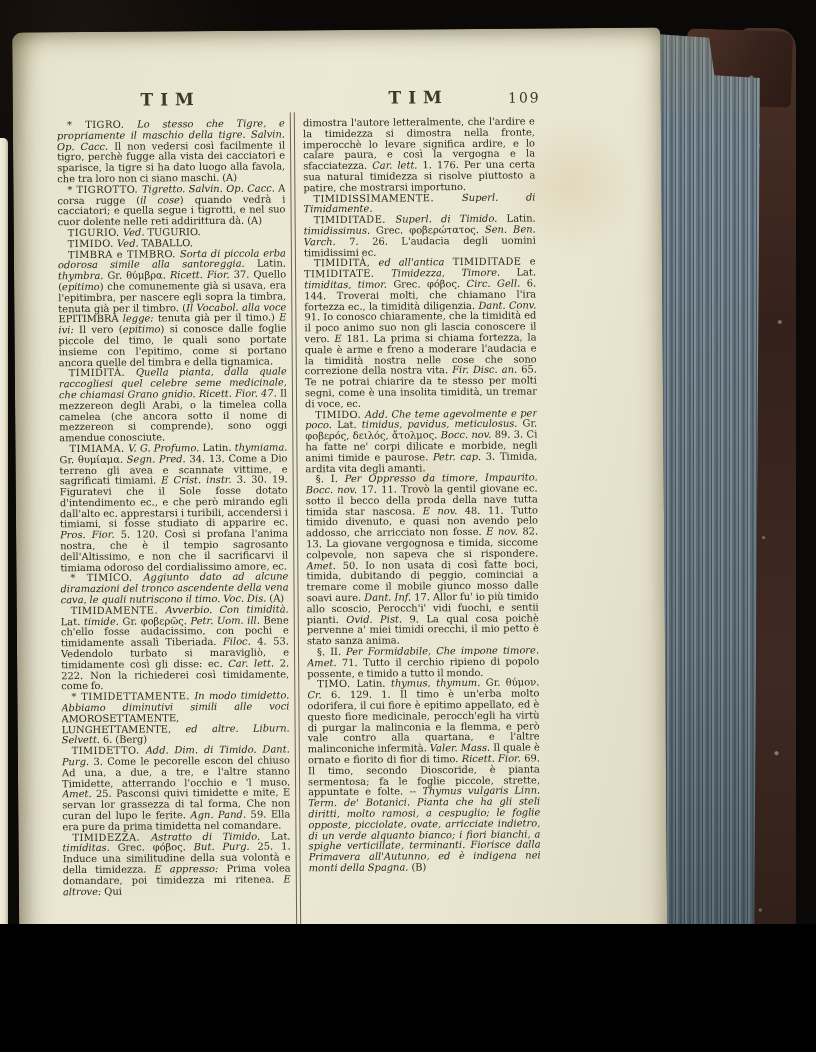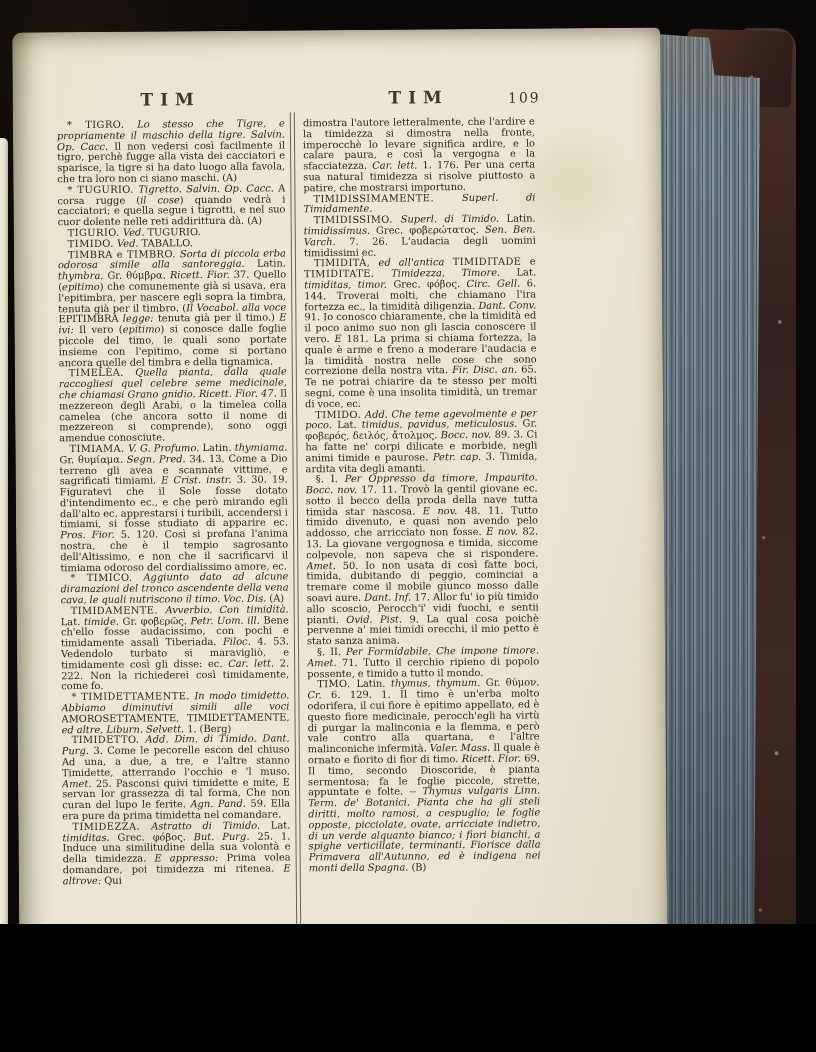--- a/index.html
+++ b/index.html
@@ -87,37 +87,37 @@
     <div class="running-head">
       <div class="head-left">TIM</div>
       <div class="head-right">
         <span>TIM</span>
         <span class="pagenum">109</span>
       </div>
     </div>
     <div class="text-block">
       <div class="column col-left" lang="it">
           <p class="entry"><span class="seg-hw">* TIGRO. </span><span class="seg-it">Lo stesso che Tigre, e propriamente il maschio della tigre. Salvin. Op. Cacc.</span><span class="seg-rm"> Il non vedersi così facilmente il tigro, perchè fugge alla vista dei cacciatori e sparisce, la tigre si ha dato luogo alla favola, che tra loro non ci siano maschi. (A)</span></p>
-          <p class="entry"><span class="seg-hw">* TUGURIO. </span><span class="seg-it">Tigretto. Salvin. Op. Cacc.</span><span class="seg-rm"> A corsa rugge (</span><span class="seg-it">il cose</span><span class="seg-rm">) quando vedrà i cacciatori; e quella segue i tigrotti, e nel suo cuor dolente nelle reti addirittura dà. (A)</span></p>
+          <p class="entry"><span class="seg-hw">* TIGROTTO. </span><span class="seg-it">Tigretto. Salvin. Op. Cacc.</span><span class="seg-rm"> A corsa rugge (</span><span class="seg-it">il cose</span><span class="seg-rm">) quando vedrà i cacciatori; e quella segue i tigrotti, e nel suo cuor dolente nelle reti addirittura dà. (A)</span></p>
           <p class="entry"><span class="seg-hw">TIGURIO. </span><span class="seg-it">Ved.</span><span class="seg-rm"> TUGURIO.</span></p>
           <p class="entry"><span class="seg-hw">TIMIDO. </span><span class="seg-it">Ved.</span><span class="seg-rm"> TABALLO.</span></p>
           <p class="entry"><span class="seg-hw">TIMBRA e TIMBRO. </span><span class="seg-it">Sorta di piccola erba odorosa simile alla santoreggia.</span><span class="seg-rm"> Latin. </span><span class="seg-it">thymbra.</span><span class="seg-rm"> Gr. θύμβρα. </span><span class="seg-it">Ricett. Fior.</span><span class="seg-rm"> 37. Quello (</span><span class="seg-it">epitimo</span><span class="seg-rm">) che comunemente già si usava, era l'epitimbra, per nascere egli sopra la timbra, tenuta già per il timbro. (</span><span class="seg-it">Il Vocabol. alla voce</span><span class="seg-rm"> EPITIMBRA </span><span class="seg-it">legge:</span><span class="seg-rm"> tenuta già per il timo.) </span><span class="seg-it">E ivi:</span><span class="seg-rm"> Il vero (</span><span class="seg-it">epitimo</span><span class="seg-rm">) si conosce dalle foglie piccole del timo, le quali sono portate insieme con l'epitimo, come si portano ancora quelle del timbra e della tignamica.</span></p>
-          <p class="entry"><span class="seg-hw">TIMELÈA. </span><span class="seg-it">Quella pianta, dalla quale raccogliesi quel celebre seme medicinale, che chiamasi Grano gnidio. Ricett. Fior. 47.</span><span class="seg-rm"> Il mezzereon degli Arabi, o la timelea colla camelea (che ancora sotto il nome di mezzereon si comprende), sono oggi amendue conosciute.</span></p>
+          <p class="entry"><span class="seg-hw">TIMIDITÀ. </span><span class="seg-it">Quella pianta, dalla quale raccogliesi quel celebre seme medicinale, che chiamasi Grano gnidio. Ricett. Fior. 47.</span><span class="seg-rm"> Il mezzereon degli Arabi, o la timelea colla camelea (che ancora sotto il nome di mezzereon si comprende), sono oggi amendue conosciute.</span></p>
           <p class="entry"><span class="seg-hw">TIMIAMA. </span><span class="seg-it">V. G. Profumo.</span><span class="seg-rm"> Latin. </span><span class="seg-it">thymiama.</span><span class="seg-rm"> Gr. θυμίαμα. </span><span class="seg-it">Segn. Pred.</span><span class="seg-rm"> 34. 13. Come a Dio terreno gli avea e scannate vittime, e sagrificati timiami. </span><span class="seg-it">E Crist. instr.</span><span class="seg-rm"> 3. 30. 19. Figuratevi che il Sole fosse dotato d'intendimento ec., e che però mirando egli dall'alto ec. apprestarsi i turibili, accendersi i timiami, si fosse studiato di apparire ec. </span><span class="seg-it">Pros. Fior.</span><span class="seg-rm"> 5. 120. Così si profana l'anima nostra, che è il tempio sagrosanto dell'Altissimo, e non che il sacrificarvi il timiama odoroso del cordialissimo amore, ec.</span></p>
           <p class="entry"><span class="seg-hw">* TIMICO. </span><span class="seg-it">Aggiunto dato ad alcune diramazioni del tronco ascendente della vena cava, le quali nutriscono il timo. Voc. Dis.</span><span class="seg-rm"> (A)</span></p>
           <p class="entry"><span class="seg-hw">TIMIDAMENTE. </span><span class="seg-it">Avverbio. Con timidità.</span><span class="seg-rm"> Lat. </span><span class="seg-it">timide.</span><span class="seg-rm"> Gr. φοβερῶς. </span><span class="seg-it">Petr. Uom. ill.</span><span class="seg-rm"> Bene ch'ello fosse audacissimo, con pochi e timidamente assalì Tiberiada. </span><span class="seg-it">Filoc.</span><span class="seg-rm"> 4. 53. Vedendolo turbato si maravigliò, e timidamente così gli disse: ec. </span><span class="seg-it">Car. lett.</span><span class="seg-rm"> 2. 222. Non la richiederei così timidamente, come fo.</span></p>
-          <p class="entry"><span class="seg-hw">* TIMIDETTAMENTE. </span><span class="seg-it">In modo timidetto. Abbiamo diminutivi simili alle voci</span><span class="seg-rm"> AMOROSETTAMENTE, TIMIDETTAMENTE, </span><span class="seg-it">ed altre. Liburn. Selvett.</span><span class="seg-rm"> 1. (Berg)</span></p>
+          <p class="entry"><span class="seg-hw">* TIMIDETTAMENTE. </span><span class="seg-it">In modo timidetto. Abbiamo diminutivi simili alle voci</span><span class="seg-rm"> AMOROSETTAMENTE, LUNGHETTAMENTE, </span><span class="seg-it">ed altre. Liburn. Selvett.</span><span class="seg-rm"> 6. (Berg)</span></p>
           <p class="entry"><span class="seg-hw">TIMIDETTO. </span><span class="seg-it">Add. Dim. di Timido. Dant. Purg.</span><span class="seg-rm"> 3. Come le pecorelle escon del chiuso Ad una, a due, a tre, e l'altre stanno Timidette, atterrando l'occhio e 'l muso. </span><span class="seg-it">Amet.</span><span class="seg-rm"> 25. Pasconsi quivi timidette e mite, E servan lor grassezza di tal forma, Che non curan del lupo le ferite. </span><span class="seg-it">Agn. Pand.</span><span class="seg-rm"> 59. Ella era pure da prima timidetta nel comandare.</span></p>
           <p class="entry"><span class="seg-hw">TIMIDEZZA. </span><span class="seg-it">Astratto di Timido.</span><span class="seg-rm"> Lat. </span><span class="seg-it">timiditas.</span><span class="seg-rm"> Grec. φόβος. </span><span class="seg-it">But. Purg.</span><span class="seg-rm"> 25. 1. Induce una similitudine della sua volontà e della timidezza. </span><span class="seg-it">E appresso:</span><span class="seg-rm"> Prima volea domandare, poi timidezza mi ritenea. </span><span class="seg-it">E altrove:</span><span class="seg-rm"> Qui</span></p>
         </div>
       <div class="divider"></div>
       <div class="column col-right" lang="it">
           <p class="entry no-indent"><span class="seg-rm">dimostra l'autore letteralmente, che l'ardire e la timidezza si dimostra nella fronte, imperocchè lo levare significa ardire, e lo calare paura, e così la vergogna e la sfacciatezza. </span><span class="seg-it">Car. lett.</span><span class="seg-rm"> 1. 176. Per una certa sua natural timidezza si risolve piuttosto a patire, che mostrarsi importuno.</span></p>
           <p class="entry"><span class="seg-hw">TIMIDISSIMAMENTE. </span><span class="seg-it">Superl. di Timidamente.</span></p>
-          <p class="entry"><span class="seg-hw">TIMIDISSIMO. </span><span class="seg-it">Superl. di Timido.</span><span class="seg-rm"> Latin. </span><span class="seg-it">timidissimus.</span><span class="seg-rm"> Grec. φοβερώτατος. </span><span class="seg-it">Sen. Ben. Varch.</span><span class="seg-rm"> 7. 26. L'audacia degli uomini timidissimi ec.</span></p>
+          <p class="entry"><span class="seg-hw">TIMIDITADE. </span><span class="seg-it">Superl. di Timido.</span><span class="seg-rm"> Latin. </span><span class="seg-it">timidissimus.</span><span class="seg-rm"> Grec. φοβερώτατος. </span><span class="seg-it">Sen. Ben. Varch.</span><span class="seg-rm"> 7. 26. L'audacia degli uomini timidissimi ec.</span></p>
           <p class="entry"><span class="seg-hw">TIMIDITÀ, </span><span class="seg-it">ed all'antica</span><span class="seg-hw"> TIMIDITADE e TIMIDITATE. </span><span class="seg-it">Timidezza, Timore.</span><span class="seg-rm"> Lat. </span><span class="seg-it">timiditas, timor.</span><span class="seg-rm"> Grec. φόβος. </span><span class="seg-it">Circ. Gell.</span><span class="seg-rm"> 6. 144. Troverai molti, che chiamano l'ira fortezza ec., la timidità diligenzia. </span><span class="seg-it">Dant. Conv.</span><span class="seg-rm"> 91. Io conosco chiaramente, che la timidità ed il poco animo suo non gli lascia conoscere il vero. </span><span class="seg-it">E</span><span class="seg-rm"> 181. La prima si chiama fortezza, la quale è arme e freno a moderare l'audacia e la timidità nostra nelle cose che sono correzione della nostra vita. </span><span class="seg-it">Fir. Disc. an.</span><span class="seg-rm"> 65. Te ne potrai chiarire da te stesso per molti segni, come è una insolita timidità, un tremar di voce, ec.</span></p>
           <p class="entry"><span class="seg-hw">TIMIDO. </span><span class="seg-it">Add. Che teme agevolmente e per poco.</span><span class="seg-rm"> Lat. </span><span class="seg-it">timidus, pavidus, meticulosus.</span><span class="seg-rm"> Gr. φοβερός, δειλός, ἄτολμος. </span><span class="seg-it">Bocc. nov.</span><span class="seg-rm"> 89. 3. Ci ha fatte ne' corpi dilicate e morbide, negli animi timide e paurose. </span><span class="seg-it">Petr. cap.</span><span class="seg-rm"> 3. Timida, ardita vita degli amanti.</span></p>
           <p class="entry"><span class="seg-rm">§. I. </span><span class="seg-it">Per Oppresso da timore, Impaurito. Bocc. nov.</span><span class="seg-rm"> 17. 11. Trovò la gentil giovane ec. sotto il becco della proda della nave tutta timida star nascosa. </span><span class="seg-it">E nov.</span><span class="seg-rm"> 48. 11. Tutto timido divenuto, e quasi non avendo pelo addosso, che arricciato non fosse. </span><span class="seg-it">E nov.</span><span class="seg-rm"> 82. 13. La giovane vergognosa e timida, siccome colpevole, non sapeva che si rispondere. </span><span class="seg-it">Amet.</span><span class="seg-rm"> 50. Io non usata di così fatte boci, timida, dubitando di peggio, cominciai a tremare come il mobile giunco mosso dalle soavi aure. </span><span class="seg-it">Dant. Inf.</span><span class="seg-rm"> 17. Allor fu' io più timido allo scoscio, Perocch'i' vidi fuochi, e sentii pianti. </span><span class="seg-it">Ovid. Pist.</span><span class="seg-rm"> 9. La qual cosa poichè pervenne a' miei timidi orecchi, il mio petto è stato sanza anima.</span></p>
           <p class="entry"><span class="seg-rm">§. II. </span><span class="seg-it">Per Formidabile, Che impone timore. Amet.</span><span class="seg-rm"> 71. Tutto il cerchio ripieno di popolo possente, e timido a tutto il mondo.</span></p>
           <p class="entry"><span class="seg-hw">TIMO. </span><span class="seg-rm">Latin. </span><span class="seg-it">thymus, thymum.</span><span class="seg-rm"> Gr. θύμον. </span><span class="seg-it">Cr.</span><span class="seg-rm"> 6. 129. 1. Il timo è un'erba molto odorifera, il cui fiore è epitimo appellato, ed è questo fiore medicinale, perocch'egli ha virtù di purgar la malinconia e la flemma, e però vale contro alla quartana, e l'altre malinconiche infermità. </span><span class="seg-it">Valer. Mass.</span><span class="seg-rm"> Il quale è ornato e fiorito di fior di timo. </span><span class="seg-it">Ricett. Fior.</span><span class="seg-rm"> 69. Il timo, secondo Dioscoride, è pianta sermentosa; fa le foglie piccole, strette, appuntate e folte. -- </span><span class="seg-it">Thymus vulgaris Linn. Term. de' Botanici. Pianta che ha gli steli diritti, molto ramosi, a cespuglio; le foglie opposte, picciolate, ovate, arricciate indietro, di un verde alquanto bianco; i fiori bianchi, a spighe verticillate, terminanti. Fiorisce dalla Primavera all'Autunno, ed è indigena nei monti della Spagna.</span><span class="seg-rm"> (B)</span></p>
         </div>
     </div>
   </div>
 </div>
 

